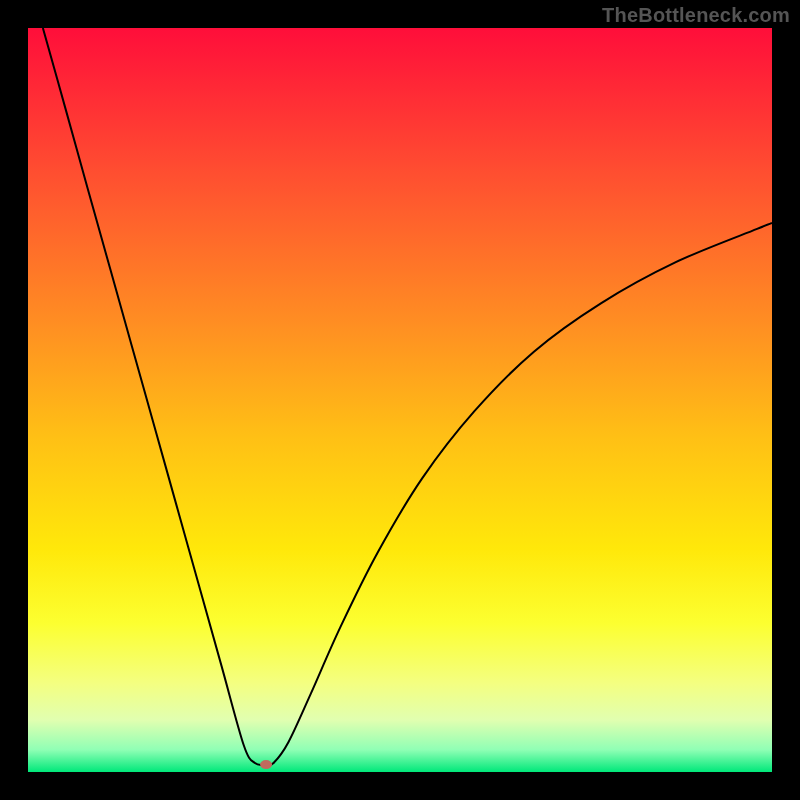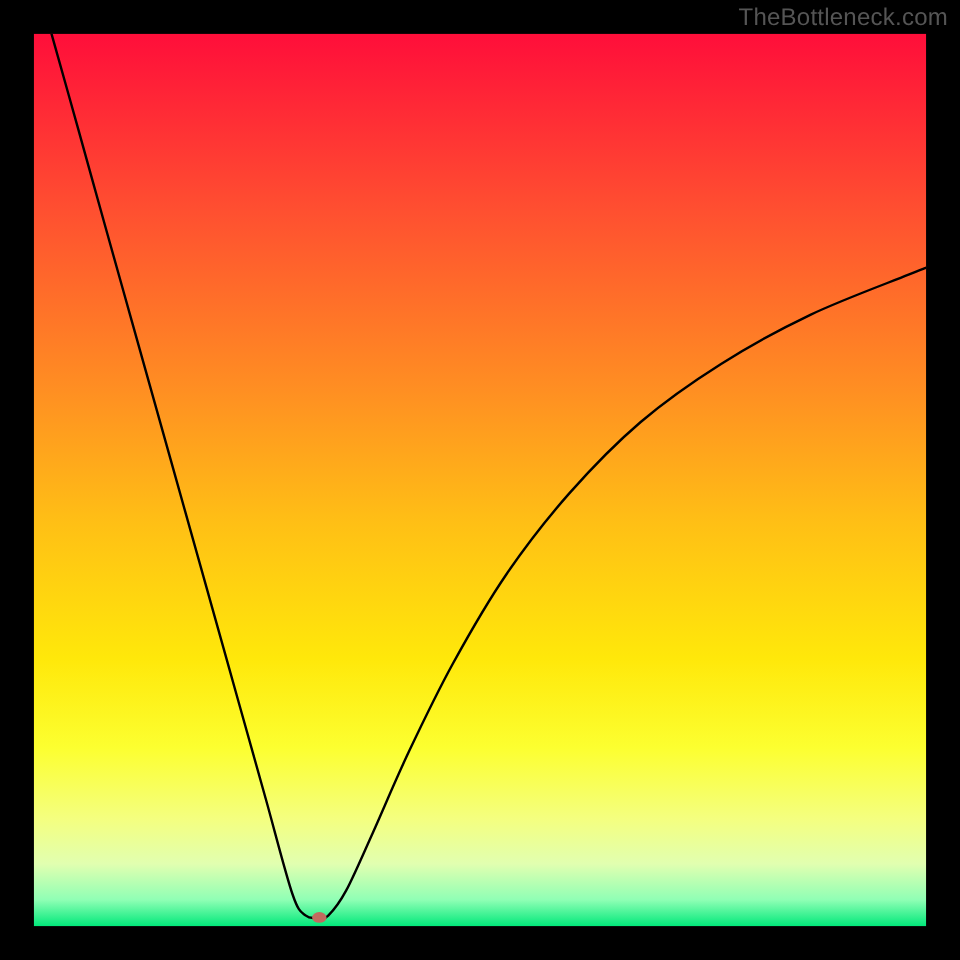--- a/index.html
+++ b/index.html
@@ -24,21 +24,21 @@
     width: 744px;
     height: 744px;
     overflow: hidden;
   }
   .watermark {
     position: absolute;
     top: 4px;
     right: 10px;
     color: #555;
     font-size: 20px;
-    font-weight: 400;
+    font-weight: 700;
     letter-spacing: 0.2px;
   }
   svg { display:block; }
 </style>
 </head>
 <body>
 
 <div class="frame">
   <div class="plot-area">
     <svg id="chart-svg" width="744" height="744" viewBox="0 0 744 744">

